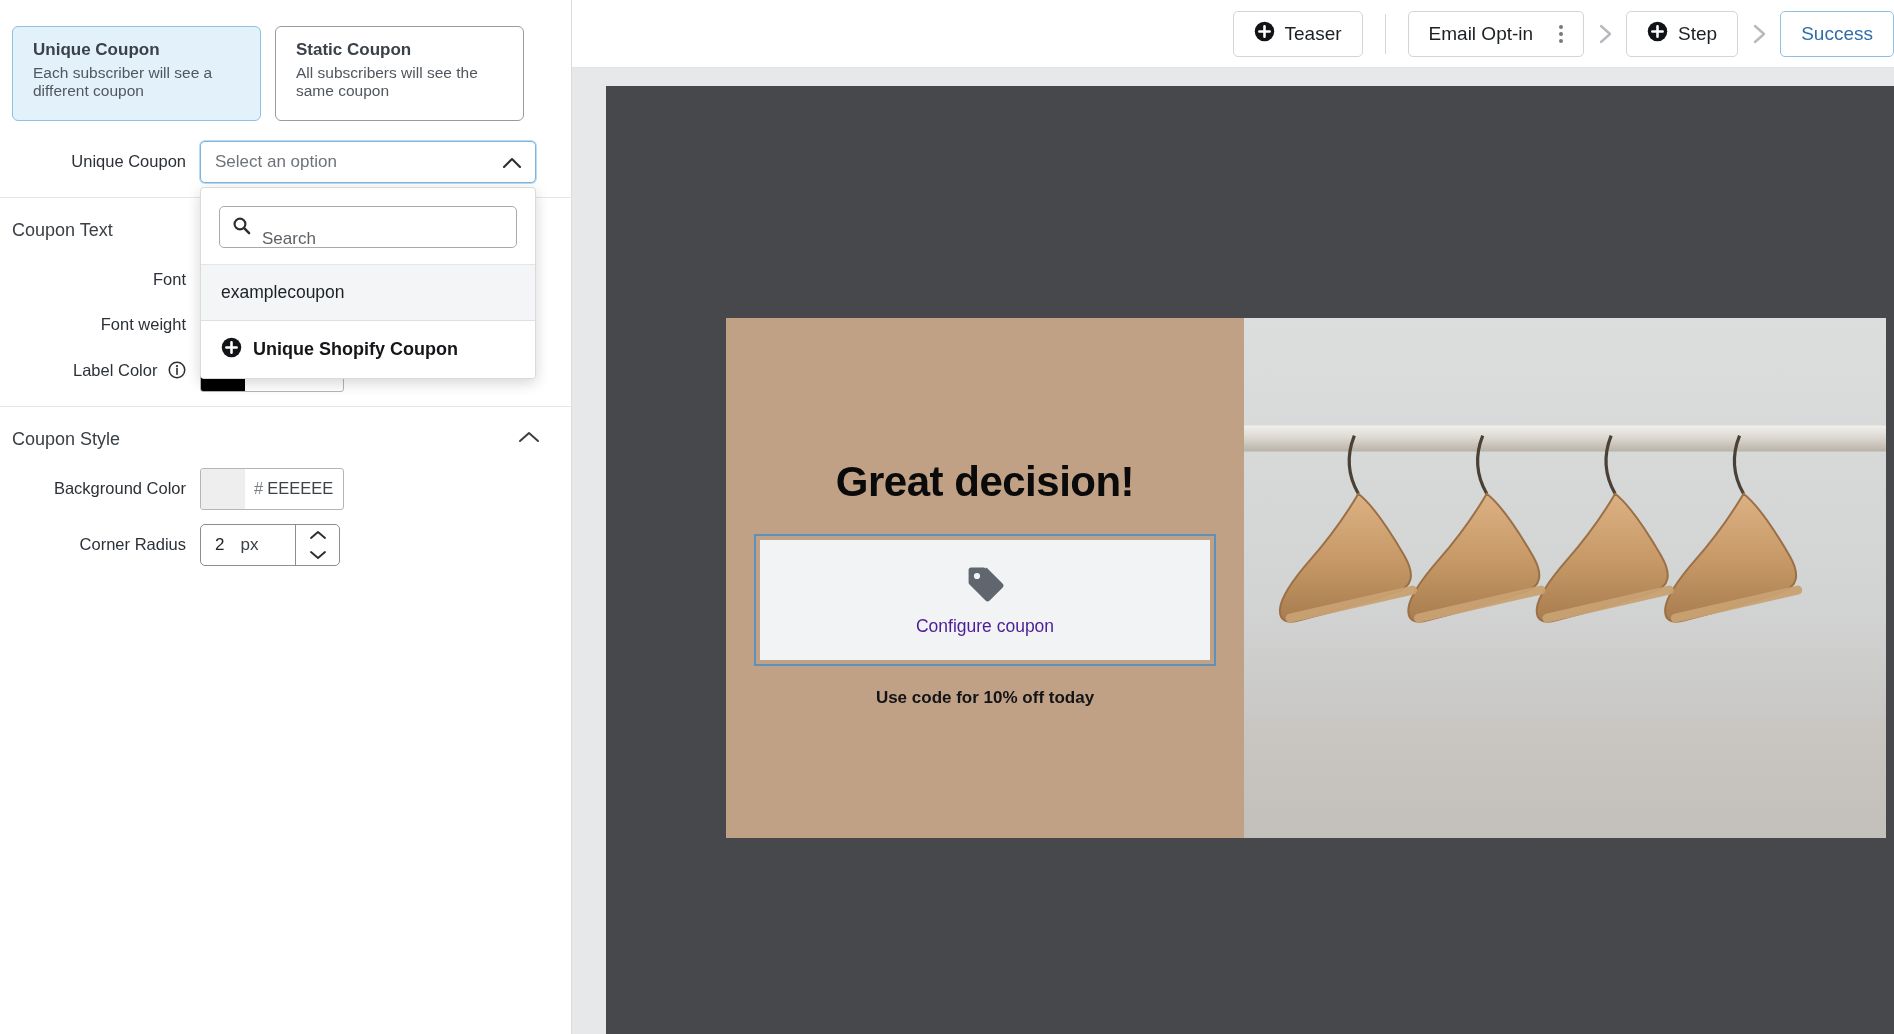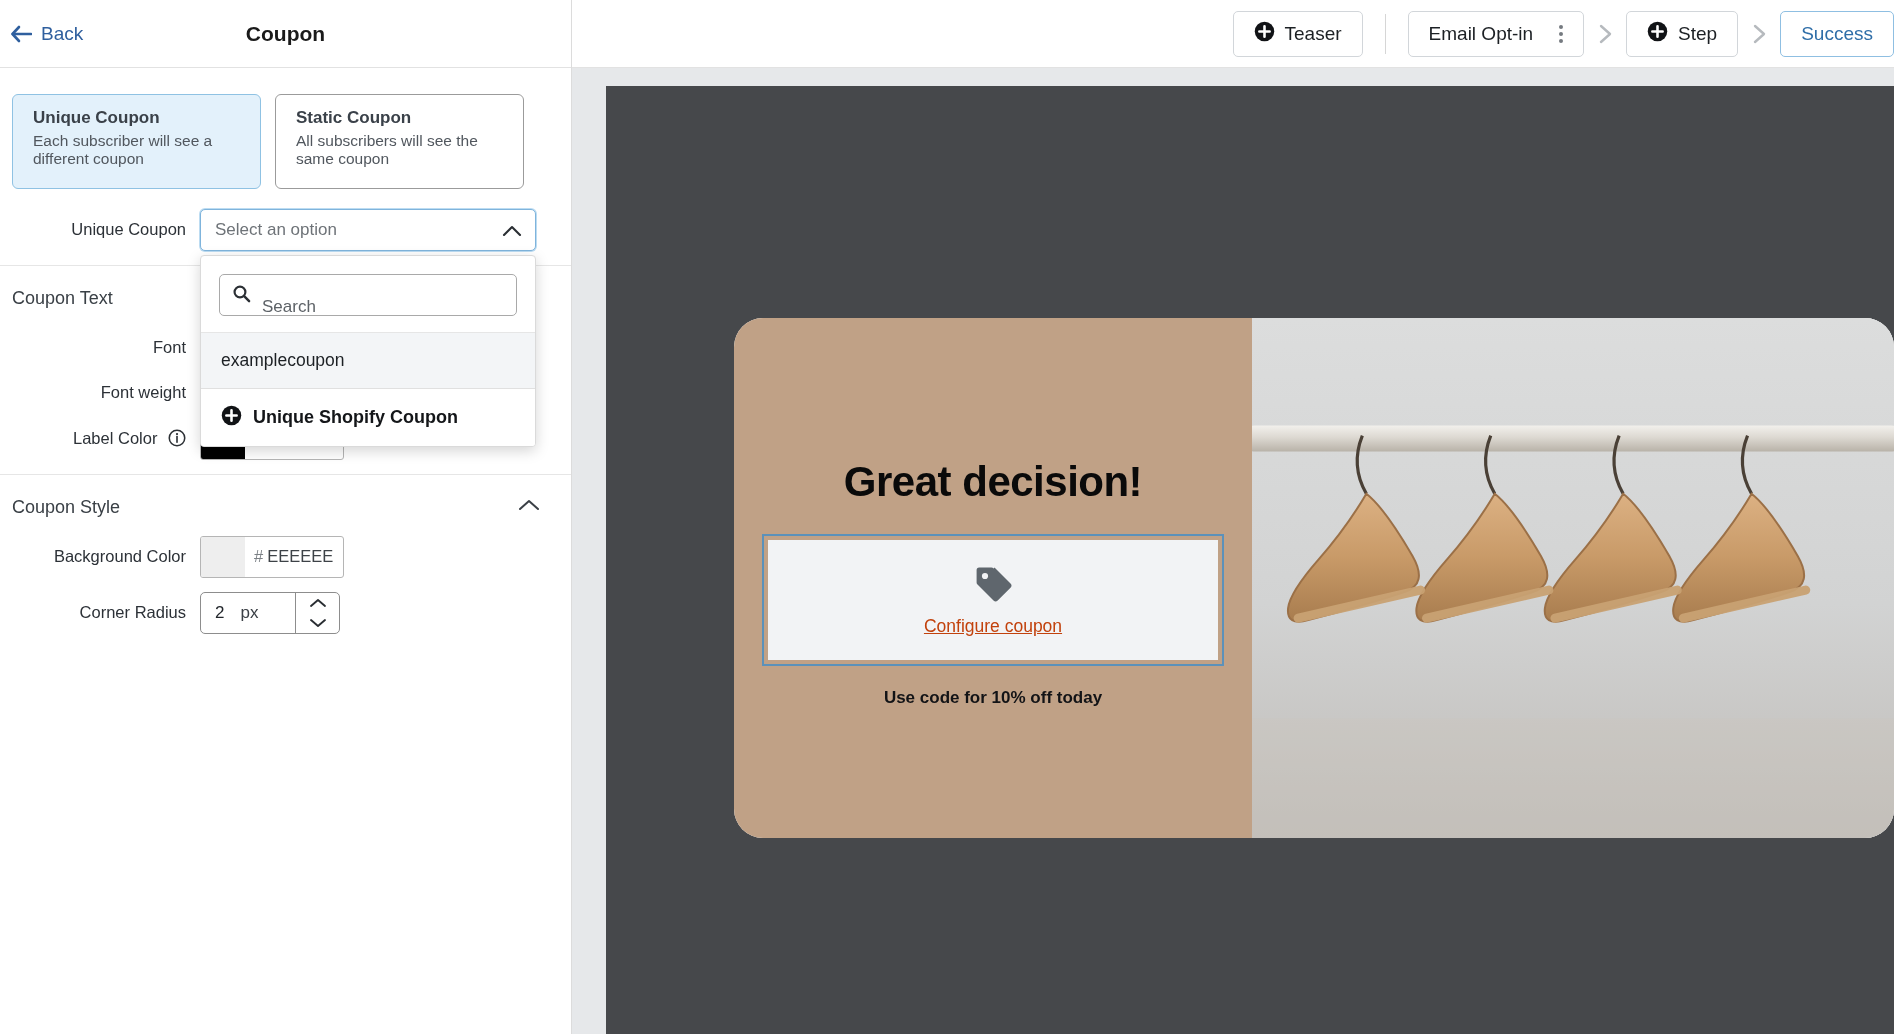--- a/index.html
+++ b/index.html
@@ -139,62 +139,50 @@
   }
   .tb-btn.active { border: 1px solid #8fbfe2; color: #2f6ea8; }
   .tb-sep { width: 1px; height: 40px; background: #d6d6d6; margin: 0 22px; }
   .tb-chev { width: 22px; height: 24px; margin: 0 10px; }
   .kebab { display: flex; flex-direction: column; gap: 3px; margin-left: 16px; cursor: pointer; }
   .kebab i { width: 4px; height: 4px; background: #757a80; border-radius: 50%; display: block; }
 
   .canvas-outer { flex: 1; background: #e6e8ea; padding: 18px 0 0 34px; overflow: hidden; }
   .canvas-dark { background: #46484b; width: 100%; height: 100%; position: relative; }
   .popup {
-    position: absolute; left: 128px; top: 232px; width: 1160px; height: 520px;
-    display: flex; background: #fff; overflow: hidden; border-radius: 29px;
+    position: absolute; left: 120px; top: 232px; width: 1160px; height: 520px;
+    display: flex; background: #fff; overflow: hidden;
   }
   .popup-left {
     width: 518px; background: #c0a186; position: relative;
     display: flex; flex-direction: column; align-items: center; padding-top: 140px;
   }
   .popup-head {
     font-size: 42px; font-weight: bold; color: #0a0a0a; letter-spacing: -0.5px; margin-bottom: 28px;
   }
   .coupon-box {
     width: 462px; height: 132px; border: 2px solid #5b91ba;
     padding: 4px; background: transparent; position: relative;
   }
   .coupon-inner {
     width: 100%; height: 100%; background: #f2f3f5;
     display: flex; flex-direction: column; align-items: center; justify-content: center; gap: 10px;
   }
   .tag-ico { width: 42px; height: 42px; }
-  .cfg-text { font-size: 17.5px; color: #c2410c; text-decoration: underline; }
+  .cfg-text { font-size: 17.5px; color: #4c1d95; }
   .use-code { margin-top: 22px; font-size: 17px; font-weight: bold; color: #121316; }
   .popup-photo { flex: 1; position: relative; overflow: hidden; background: #dfe0e0; }
 </style>
 </head>
 <body>
 
 <div class="app">
 
   <div class="left-panel">
 
-    <div class="left-header">
-      <div class="back-btn">
-        <span class="back-arrow">
-          <svg viewBox="0 0 22 18" width="22" height="18">
-              <path d="M9 2 L2.5 9 L9 16" fill="none" stroke="#2f5f9e" stroke-width="2.6" stroke-linecap="round" stroke-linejoin="round"></path>
-              <path d="M2.8 9 H21" stroke="#2f5f9e" stroke-width="2.6" stroke-linecap="round"></path>
-            </svg>
-        </span>
-        <span>Back</span>
-      </div>
-      <div class="panel-title">Coupon</div>
-    </div>
 
     <div class="type-cards">
       <div class="type-card selected">
         <div class="tc-title">Unique Coupon</div>
         <div class="tc-sub">Each subscriber will see a different coupon</div>
       </div>
       <div class="type-card">
         <div class="tc-title">Static Coupon</div>
         <div class="tc-sub">All subscribers will see the same coupon</div>
       </div>

